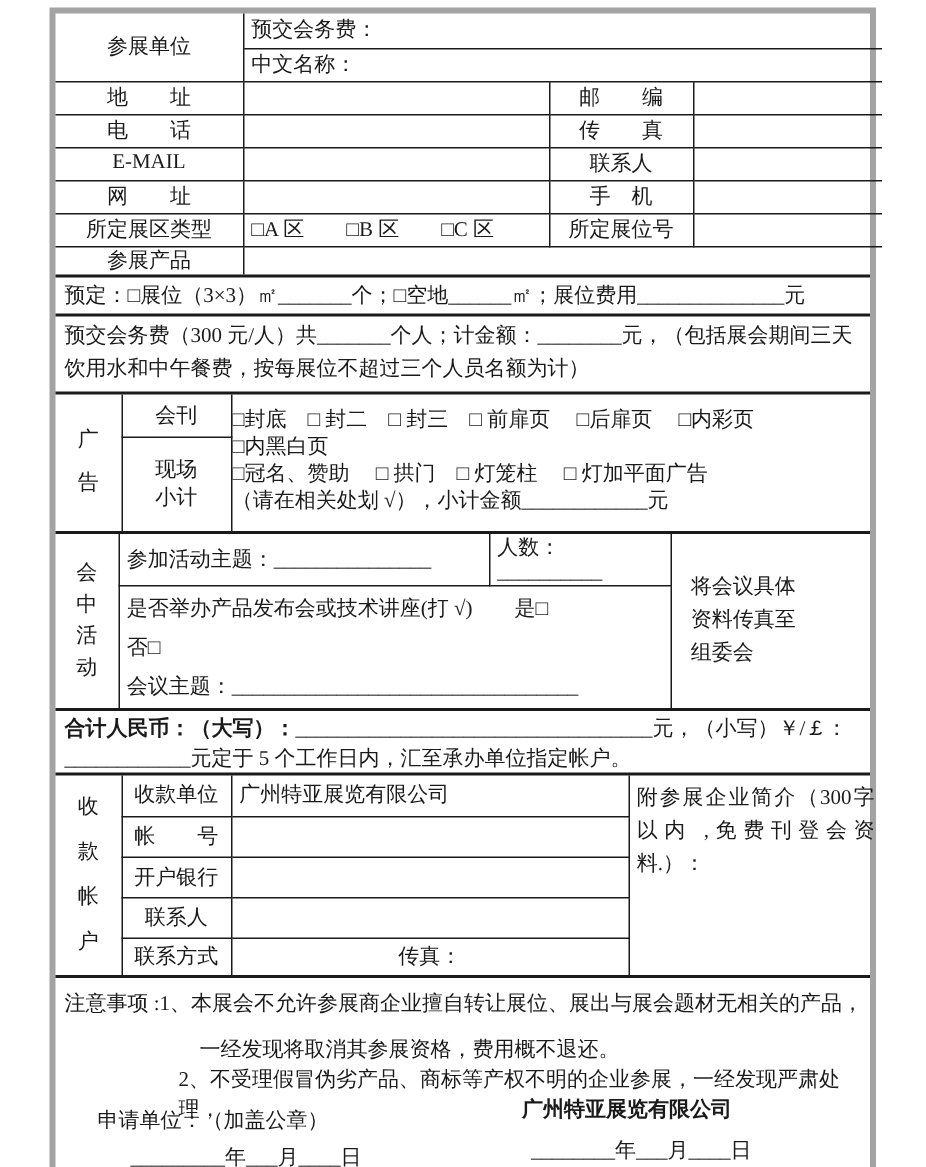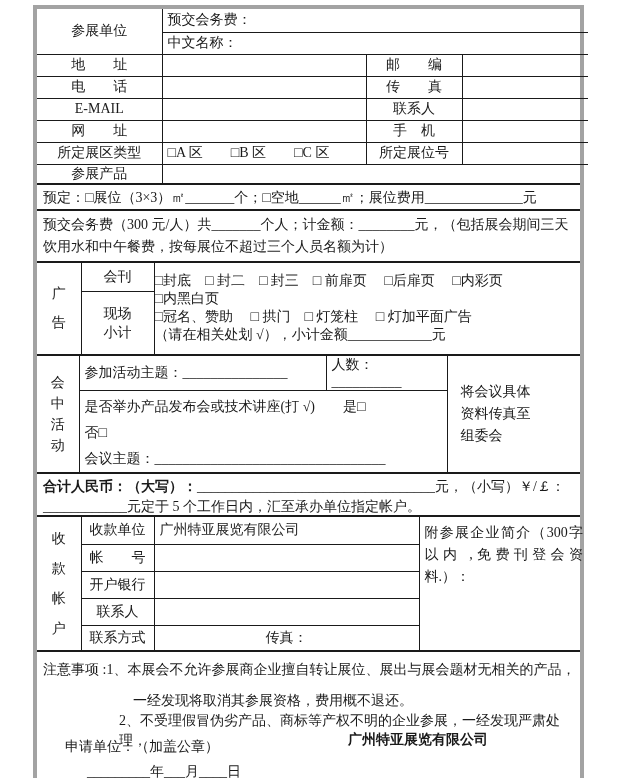--- a/index.html
+++ b/index.html
@@ -262,13 +262,14 @@
   </div>
 
 </div>
 
 <div class="footer-left">
   <div>申请单位：（加盖公章）</div>
   <div class="date">_________年___月____日</div>
 </div>
 <div class="footer-right">
   <div class="company">广州特亚展览有限公司</div>
+  <div class="date">________年___月____日</div>
 </div>
 
 </body></html>

